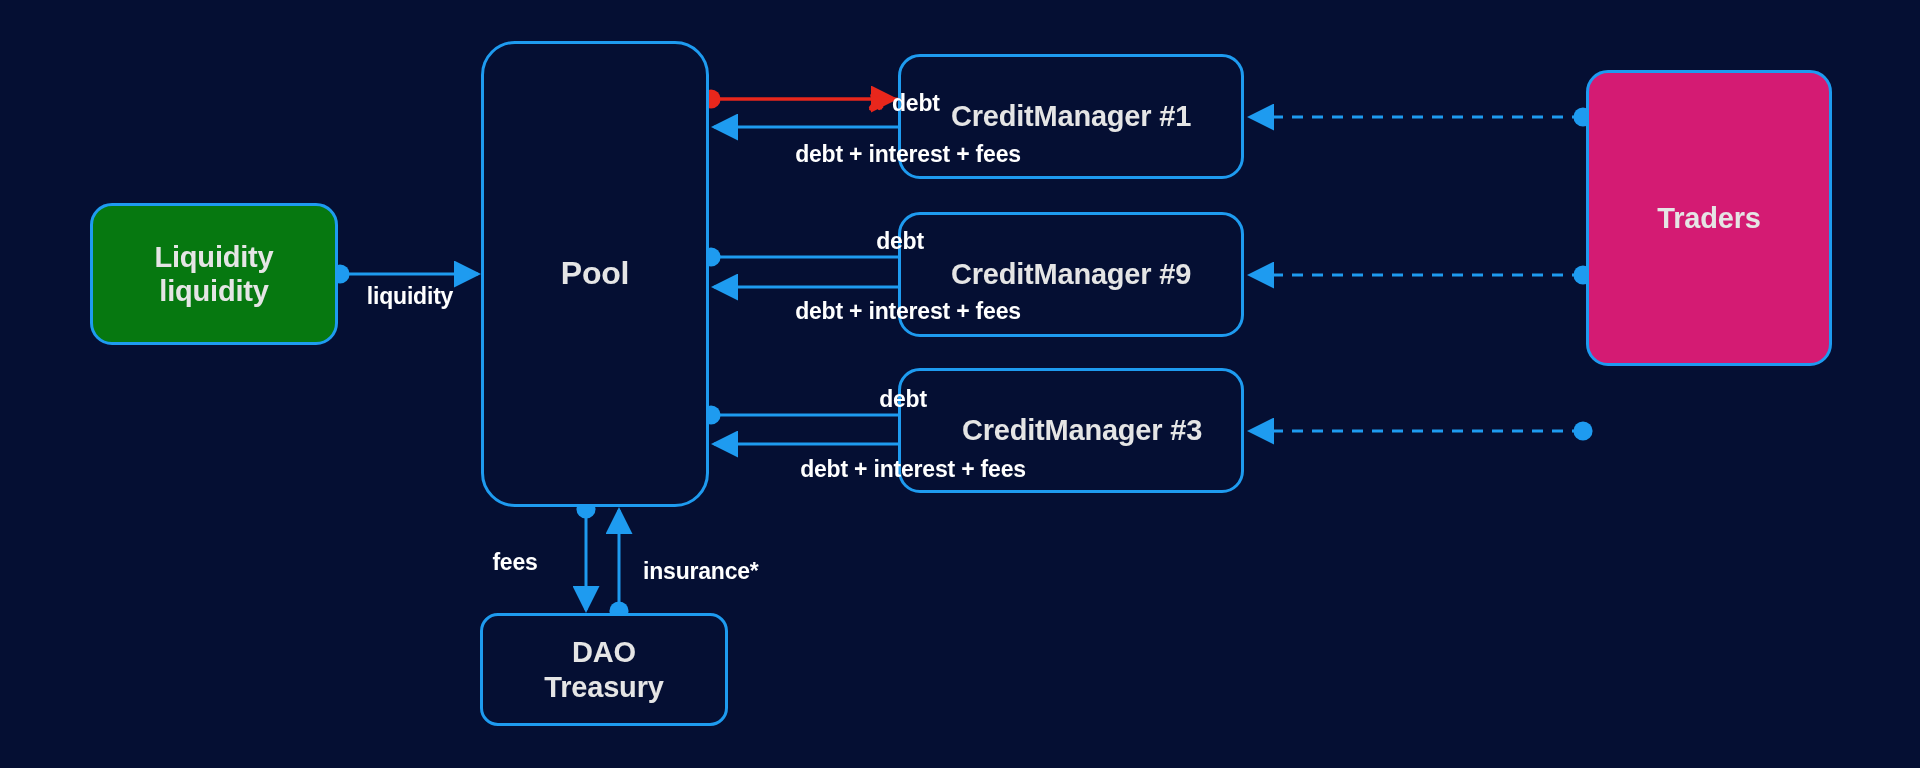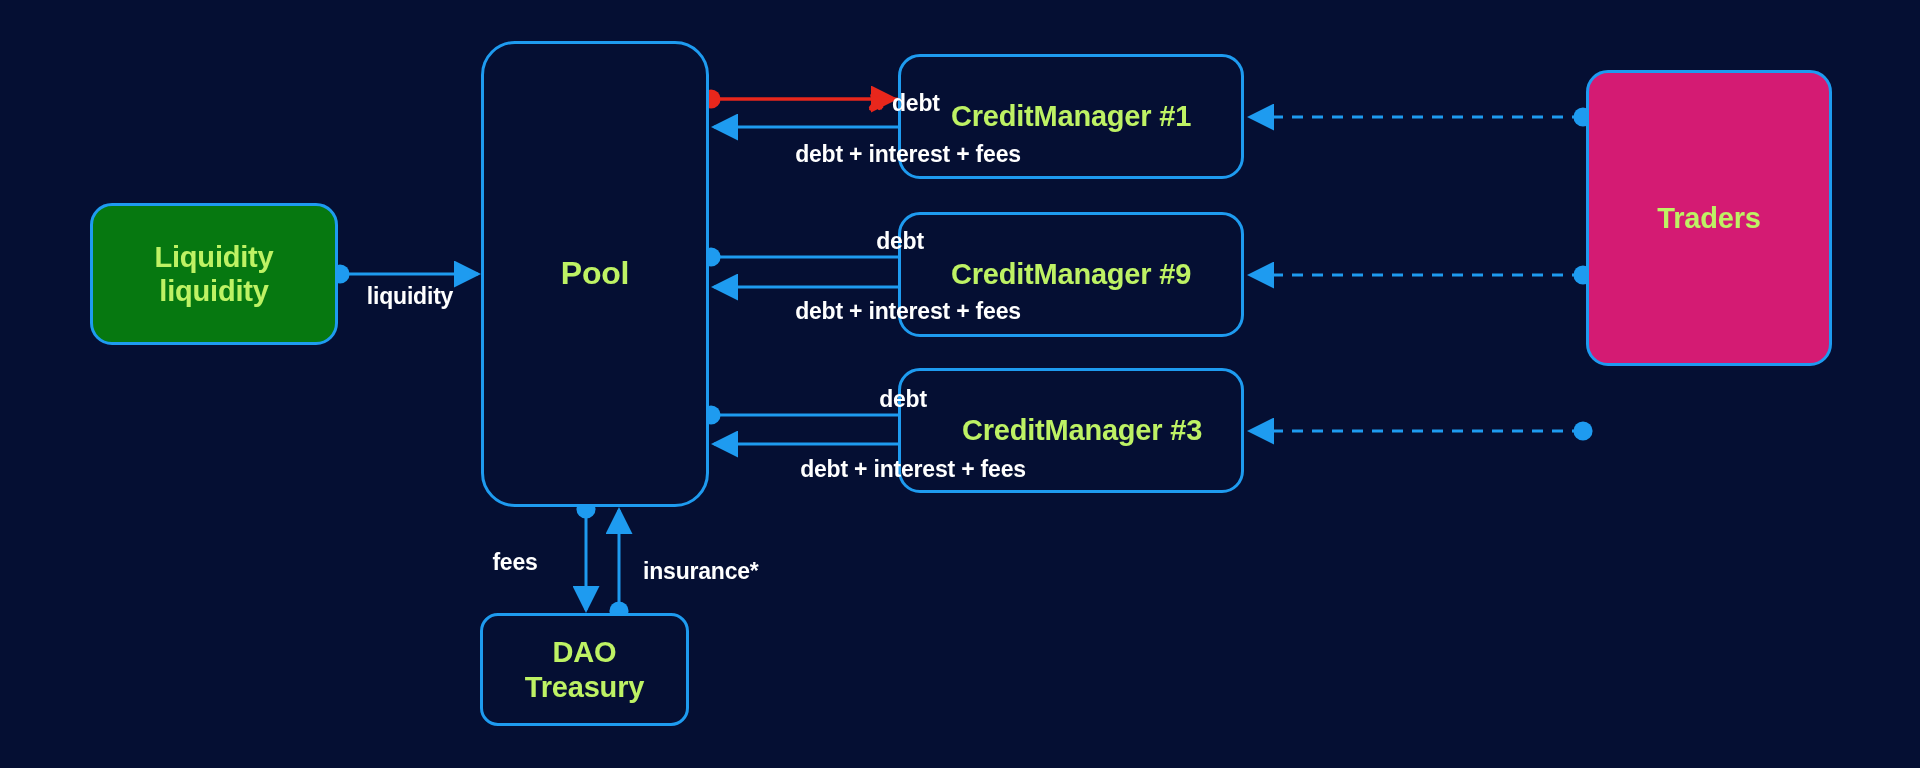--- a/index.html
+++ b/index.html
@@ -28,21 +28,21 @@
   }
   .node {
     position: absolute;
     box-sizing: border-box;
     border: 3px solid #1E9BF0;
     border-radius: 18px;
     display: flex;
     align-items: center;
     justify-content: center;
     text-align: center;
-    color: #bef264;
+    color: #e5e5e5;
     font-weight: bold;
     line-height: 1.18;
     letter-spacing: -0.2px;
   }
   .node-pool {
     left: 481px; top: 41px; width: 228px; height: 466px;
     font-size: 32px;
     border-radius: 34px;
     background: #050F33;
   }
@@ -61,21 +61,21 @@
   .node-cm1 { top: 54px; }
   .node-cm2 { top: 212px; }
   .node-cm3 { top: 368px; padding-left: 22px; }
   .node-traders {
     left: 1586px; top: 70px; width: 246px; height: 296px;
     background: #D41B73;
     font-size: 29px;
     border-radius: 22px;
   }
   .node-dao {
-    left: 480px; top: 613px; width: 209px; height: 113px;
+    left: 480px; top: 613px; width: 248px; height: 113px;
     background: #050F33;
     font-size: 29px;
     border-radius: 18px;
   }
   .edge-label {
     position: absolute;
     color: #FFFFFF;
     font-weight: bold;
     font-size: 23px;
     white-space: nowrap;

